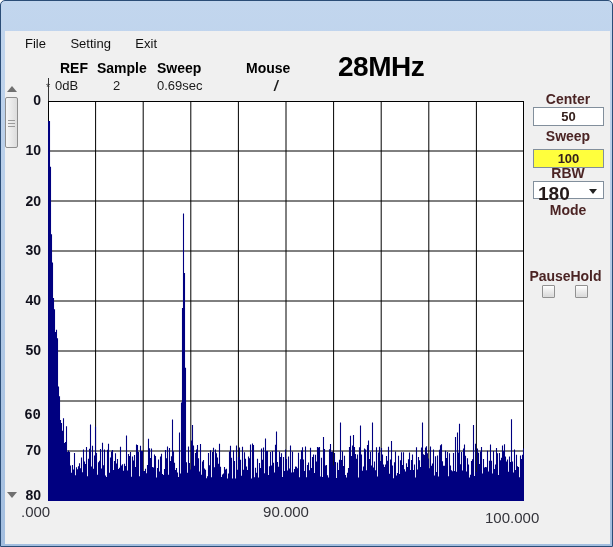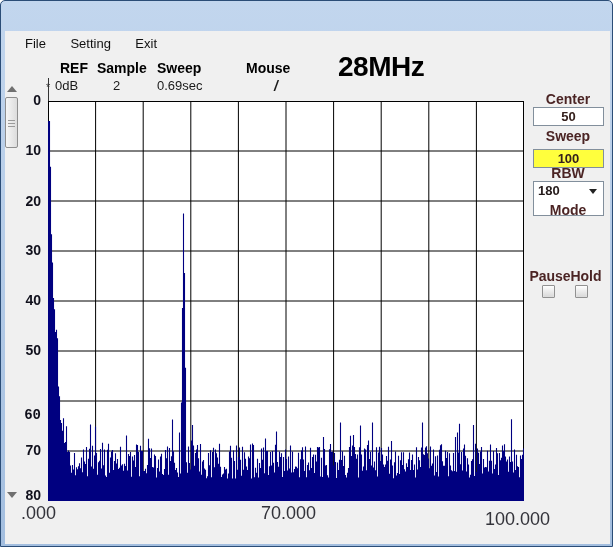--- a/index.html
+++ b/index.html
@@ -49,30 +49,30 @@
   
   .hdr-label{ position:absolute; top:59px; font-size:14px; font-weight:bold; color:#000; }
   .hdr-value{ position:absolute; top:77px; font-size:13px; color:#1a1a1a; }
   .ref-marker{ position:absolute; left:45px; top:80px; font-size:11px; color:#333; }
   .center-display{ position:absolute; left:337px; top:50px; font-size:28px; font-weight:bold; color:#000; letter-spacing:-0.5px;text-align:right; }
   .mouse-slash{ font-weight:bold; font-style:italic; font-size:14px; }
   
   .chart{ position:absolute; left:47px; top:100px; width:476px; height:400px; background:#fff; }
   .axis-ext{ position:absolute; left:47px; top:77px; width:1px; height:23px; background:#333; }
   .y-lbl{ position:absolute; left:8px; width:32px; text-align:right; font-size:14px; font-weight:bold; color:#10101c; }
-  .x-lbl{ position:absolute; top:502px; font-size:18px; color:#33333a; }
+  .x-lbl{ position:absolute; top:502px; font-size:15px; color:#33333a; }
   
   .panel-label{ position:absolute; width:74px; text-align:center; font-size:14px; font-weight:bold; color:#4b2424; }
   .panel-field{
     position:absolute; left:532px; width:71px; height:19px; border:1px solid #828f9c; background:#fff;
     font-family:"Liberation Sans",sans-serif; font-size:13px; font-weight:bold; color:#35201c; text-align:center;
   }
   .panel-select{
-    position:absolute; left:532px; width:71px; height:35px; border:1px solid #828f9c; background:#fff;
-    font-size:13px; font-weight:bold; color:#241a1a; padding:1px 4px; cursor:default;
+    position:absolute; left:532px; width:71px; height:18px; border:1px solid #828f9c; background:#fff;
+    font-size:19px; font-weight:bold; color:#241a1a; padding:1px 4px; cursor:default;
   }
   .select-arrow{ position:absolute; right:6px; top:7px; width:0; height:0; border-left:4px solid transparent; border-right:4px solid transparent; border-top:5px solid #222; }
   .checkbox{
     position:absolute; width:13px; height:13px; border:1px solid #919191; border-radius:1px;
     background:linear-gradient(180deg,#fefefe,#d8d8d8); box-shadow:0 0 1px #fff inset; cursor:default;
   }
 </style>
 </head>
 <body>
 
@@ -117,21 +117,21 @@
       <span class="y-lbl" style="top: 192px; text-align: right;">20</span>
       <span class="y-lbl" style="top: 241px;">30</span>
       <span class="y-lbl" style="top: 291px;">40</span>
       <span class="y-lbl" style="top: 341px;">50</span>
       <span class="y-lbl" style="top: 406px; font-family: Liberation Mono, monospace;">60</span>
       <span class="y-lbl" style="top: 441px;">70</span>
       <span class="y-lbl" style="top: 486px;">80</span>
     </div>
   <div id="x-labels">
       <span class="x-lbl" style="left: 20px; width: 40px; text-align: left; position: absolute;">.000</span>
-      <span class="x-lbl" style="left: 260px; width: 50px; text-align: center; position: absolute;">70.000</span>
+      <span class="x-lbl" style="left: 260px; width: 50px; text-align: center; position: absolute;">90.000</span>
       <span class="x-lbl" style="left: 484px; width: 52px; text-align: center; position: absolute; margin-top: 6px;">100.000</span>
     </div>
 
   <div class="panel-label" style="left:530px; top:90px">Center</div>
   <input class="panel-field" style="top: 106px;" readonly="" value="50">
   <div class="panel-label" style="left:530px; top:127px">Sweep</div>
   <input class="panel-field" style="top: 148px; background: rgb(255, 255, 61);" readonly="" value="100">
   <div class="panel-label" style="left:530px; top:164px">RBW</div>
   <div class="panel-select" style="top:180px">
     <span>180</span>

